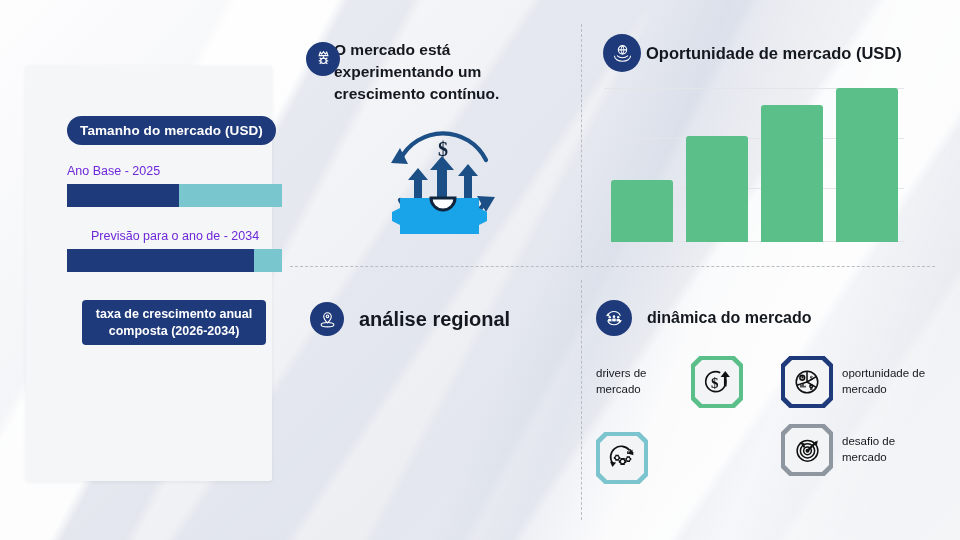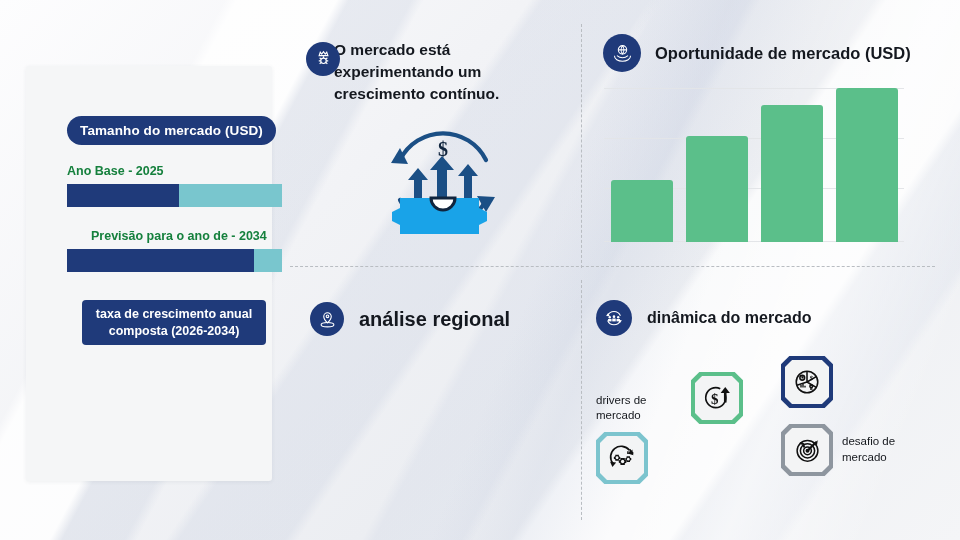--- a/index.html
+++ b/index.html
@@ -68,22 +68,22 @@
     font-size: 13.5px;
     font-weight: bold;
     display: flex; align-items: center; justify-content: center;
     letter-spacing: .1px;
   }
 
   .bar-label {
     position: absolute;
     left: 41px;
     font-size: 12.5px;
-    font-weight: bold;
-    color: #15803d;
+    font-weight: normal;
+    color: #6d28d9;
     white-space: nowrap;
   }
   .bar-track {
     position: absolute;
     left: 41px;
     width: 215px; height: 23px;
     background: #79c6ce;
     overflow: hidden;
   }
   .bar-fill {
@@ -162,21 +162,21 @@
   #head-growth .sec-text {
     margin-left: 28px; width: 215px;
     font-size: 15.5px; line-height: 1.42;
     margin-top: -3px;
   }
   #head-growth .badge { position: absolute; left: 0; top: 0; }
 
   #head-opportunity { left: 603px; top: 34px; }
   #head-opportunity .badge { width: 38px; height: 38px; }
   #head-opportunity .sec-text {
-    margin-left: 14px; font-size: 16.5px;
+    margin-left: 5px; font-size: 16.5px;
     align-self: center; white-space: nowrap;
   }
 
   #head-regional { left: 310px; top: 302px; }
   #head-regional .badge { width: 34px; height: 34px; }
   #head-regional .sec-text {
     margin-left: 15px; font-size: 20px;
     align-self: center; white-space: nowrap;
   }
 
@@ -257,21 +257,21 @@
   }
   .dyn-label {
     font-size: 11.5px;
     color: #15181d;
     line-height: 1.35;
     width: 86px;
   }
   .dyn-label.right-al { text-align: left; }
   .dyn-label.left-al  { text-align: left; }
 
-  #dyn-drivers     { left: 0px;   top: 20px; align-items: flex-end;  }
+  #dyn-drivers     { left: 0px;   top: 4px;  }
   #dyn-opportunity { left: 185px; top: 4px;  }
   #dyn-trends      { left: 0px;   top: 80px; }
   #dyn-challenge   { left: 185px; top: 72px; }
 </style>
 </head>
 <body>
 
 <div id="stage">
 
   <div class="bg-layer bg-base"></div>
@@ -416,20 +416,21 @@
             <path d="M8.2 7.3v1.3h1"></path>
             <text x="15.6" y="10" font-family="'Liberation Serif', serif" font-size="5.6" font-weight="bold" fill="#111111" stroke="none" text-anchor="middle">$</text>
             <g stroke-width="1.1">
               <path d="M7.2 16.4v-2M8.8 16.4v-3.1M10.4 16.4v-1.5"></path>
             </g>
             <circle cx="15.4" cy="15.4" r="1.1"></circle>
             <path d="M14.4 17.6h2"></path>
           </svg>
         </span>
       </span>
+      <span class="dyn-label left-al">oportunidade de mercado</span>
     </div>
 
     <div class="dyn-item" id="dyn-trends">
       <span class="dyn-icon" id="dynicon-2" style="background: rgb(124, 196, 206);">
         <span class="dyn-icon-inner">
           <svg width="31" height="31" viewBox="0 0 24 24" fill="none" stroke="#111111" stroke-width="1.25">
             <path d="M4.6 15.8A8 8 0 0 1 17.4 5.6" stroke-width="1.3"></path>
             <polygon points="4.2,18.6 2.4,14.6 7.1,15" fill="#111111" stroke="none"></polygon>
             <polygon points="19.6,5 20.4,9.4 16.1,8.1" fill="#111111" stroke="none"></polygon>
             <g fill="#111111" stroke="none">

